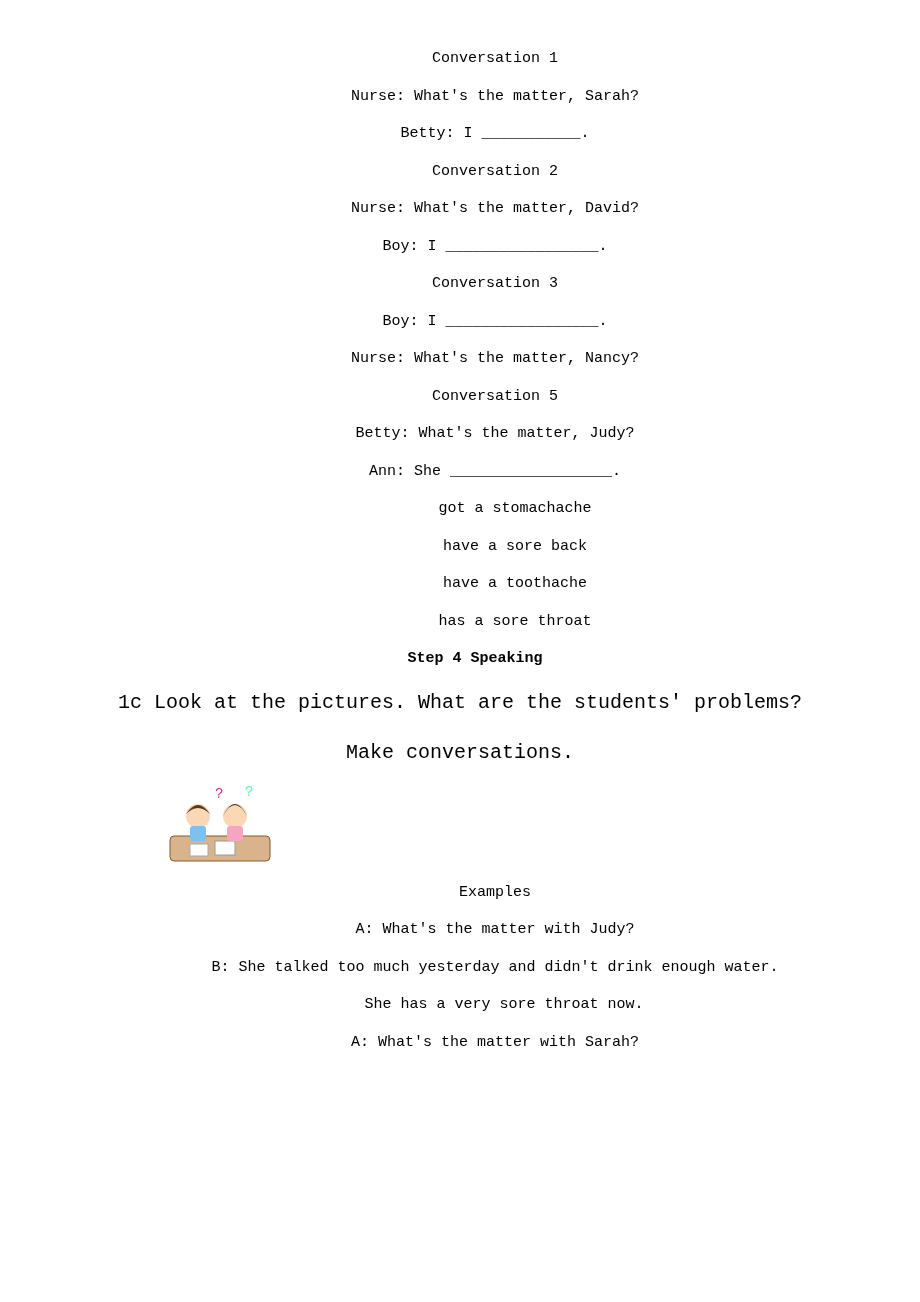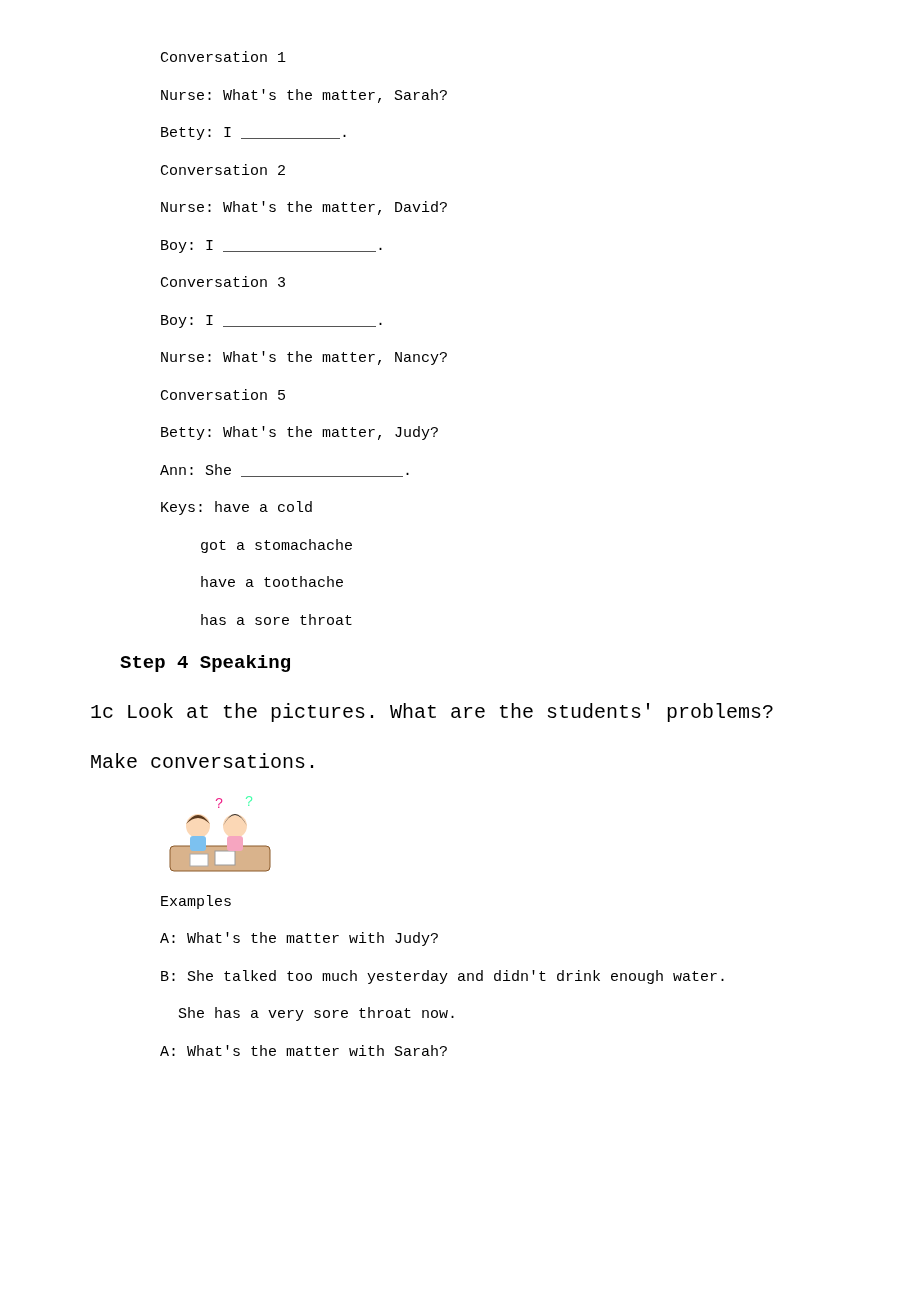--- a/index.html
+++ b/index.html
@@ -4,33 +4,34 @@
 <style>
   body {
     margin: 0;
     padding: 0;
     background: #ffffff;
     font-family: "SimSun", "Courier New", monospace;
     width: 920px;
   }
   .page {
     padding: 40px 90px 40px 90px;
+    text-align: center;
   }
   .line {
     font-size: 15px;
     line-height: 2.5;
     color: #000;
     white-space: pre;
     font-family: "Courier New", "SimSun", monospace;
   }
   .indent1 { padding-left: 70px; }
   .indent3 { padding-left: 110px; }
   .indent-small { padding-left: 30px; }
   .step-heading {
-    font-size: 19px;
+    font-size: 15px;
     font-weight: bold;
     color: #000;
     line-height: 2.5;
   }
   .body-text {
     font-size: 20px;
     line-height: 2.5;
     color: #000;
     font-family: "Courier New", "SimSun", monospace;
   }
@@ -56,22 +57,22 @@
 
   <div class="line indent1">Conversation 3</div>
   <div class="line indent1">Boy: I _________________.</div>
 
   <div class="line indent1">Nurse: What's the matter, Nancy?</div>
 
   <div class="line indent1">Conversation 5</div>
   <div class="line indent1">Betty: What's the matter, Judy?</div>
   <div class="line indent1">Ann: She __________________.</div>
 
-  <div class="line indent1">Keys: have a cold</div>
   <div class="line indent3">got a stomachache</div>
+  <div class="line indent3">have a sore back</div>
   <div class="line indent3">have a toothache</div>
   <div class="line indent3">has a sore throat</div>
 
   <div class="step-heading indent-small">Step 4 Speaking</div>
 
   <div class="body-text">1c Look at the pictures. What are the students' problems? Make conversations.</div>
 
   <div class="image-block">
     <svg width="120" height="80" viewBox="0 0 120 80">
       <rect x="10" y="50" width="100" height="25" rx="4" fill="#d9b38c" stroke="#8b5a2b" stroke-width="1"></rect>

